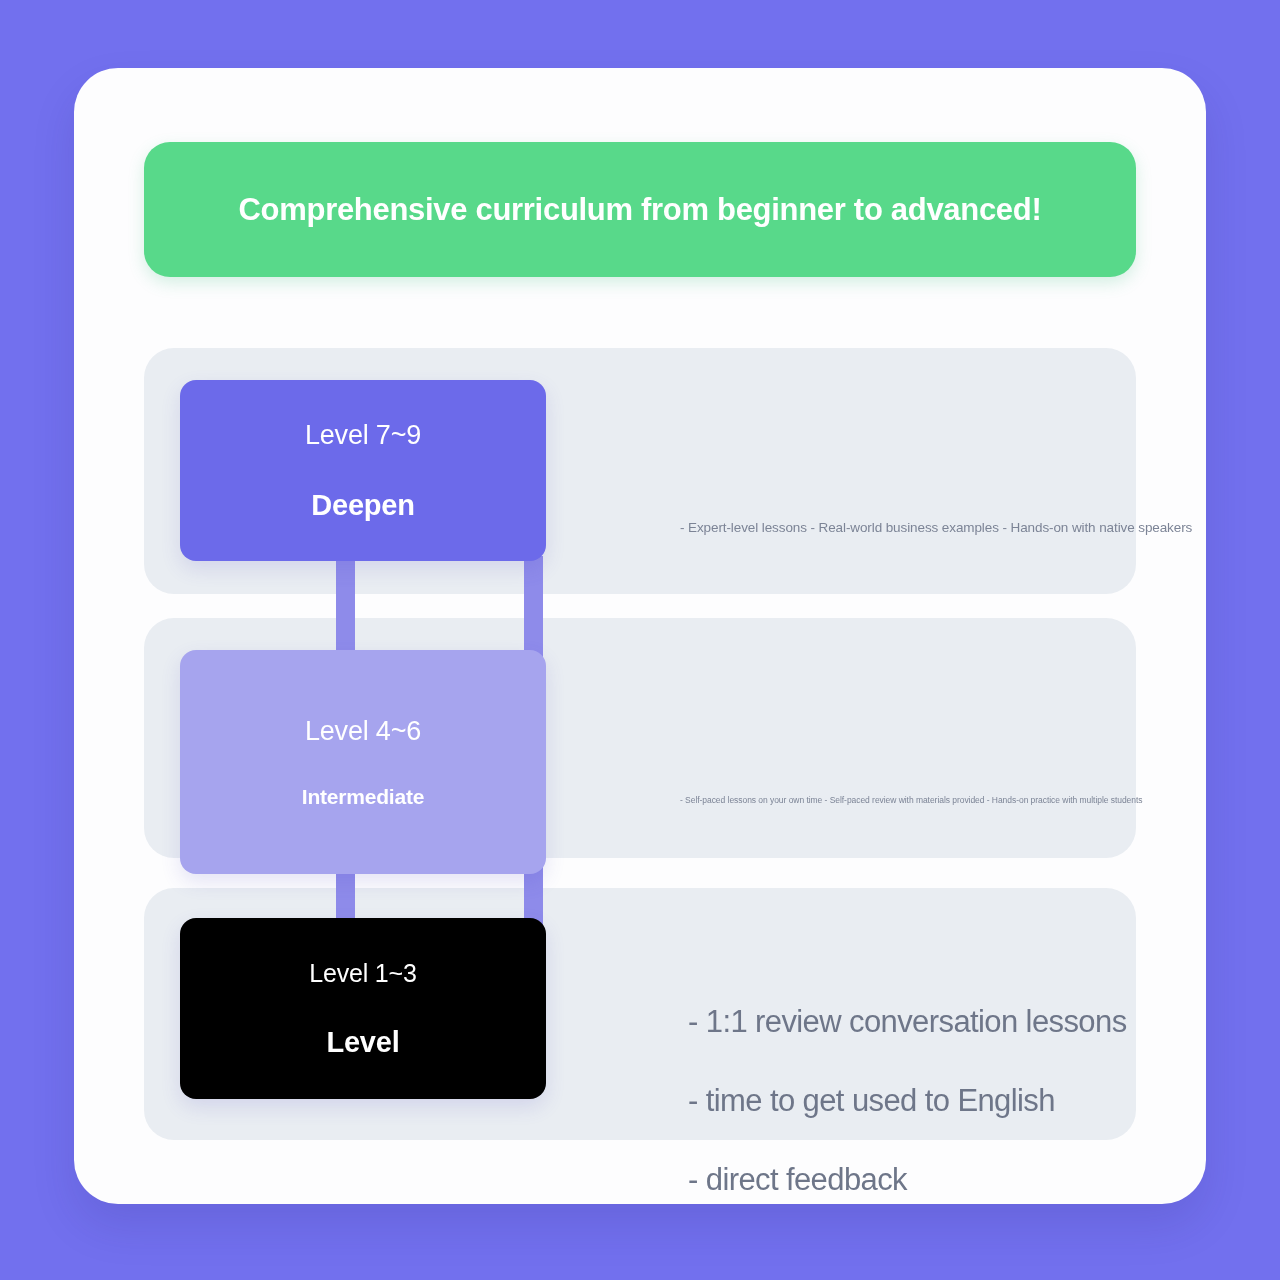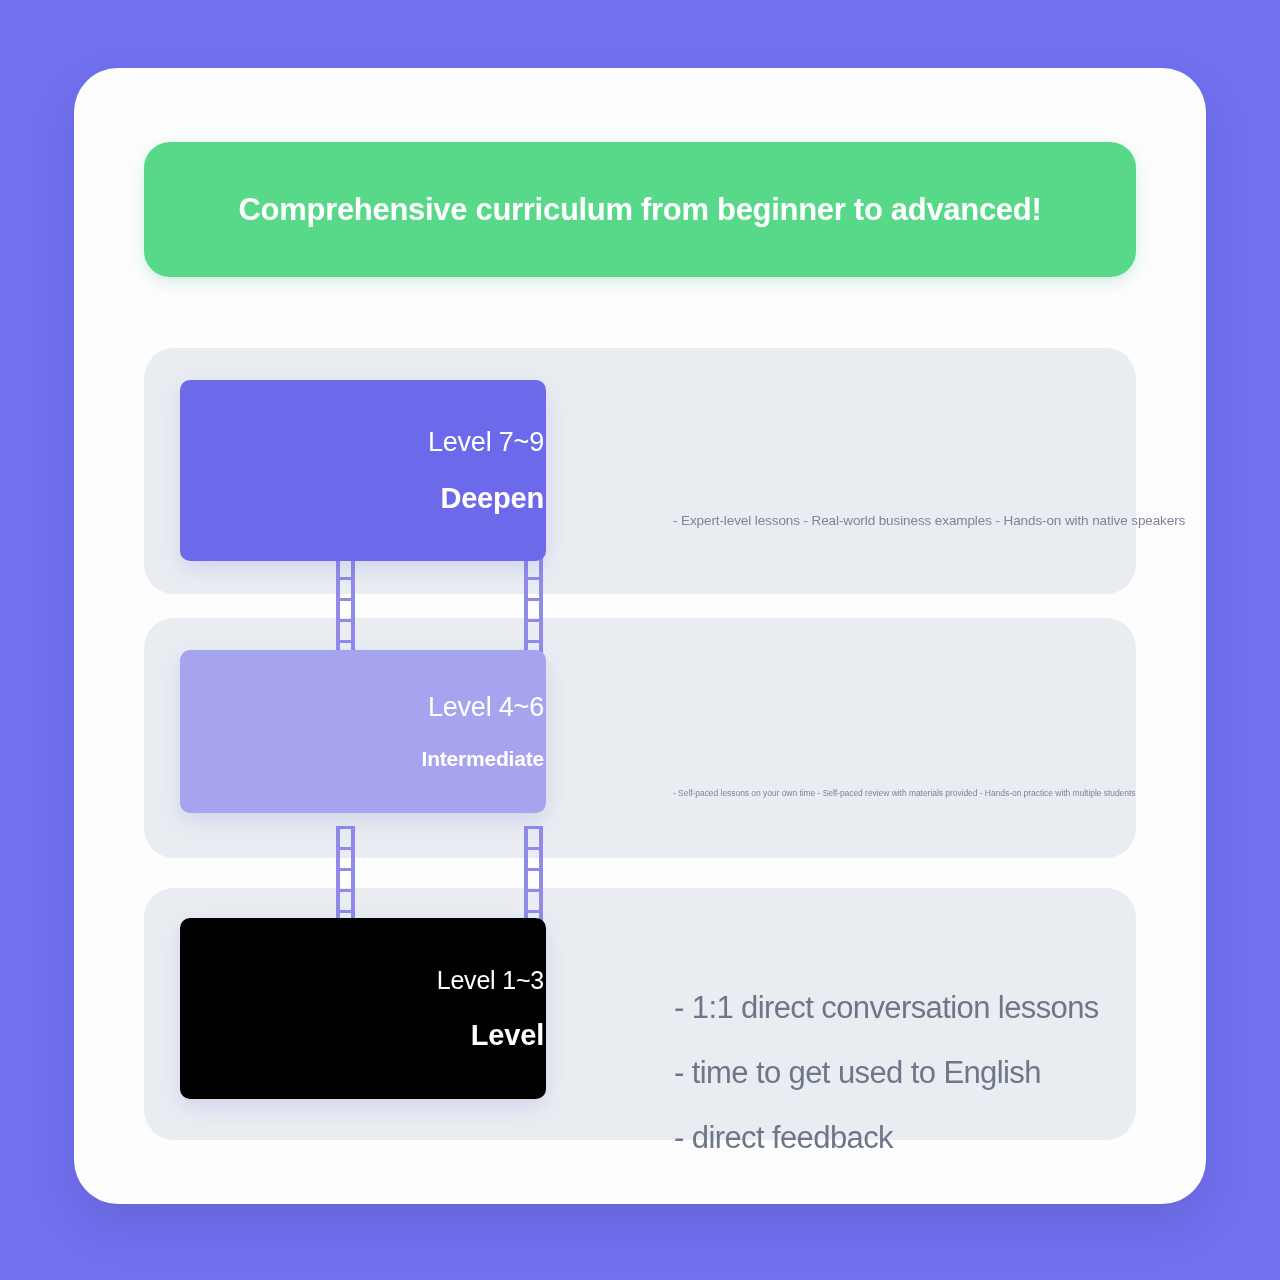--- a/index.html
+++ b/index.html
@@ -1,15 +1,15 @@
 <!DOCTYPE html>
 <html><head>
 <meta charset="utf-8">
 <style>
-  * { box-sizing: border-box; margin: 0; padding: 1px; }
+  * { box-sizing: border-box; margin: 0; padding: 8px; }
 
   html, body {
     width: 1280px;
     height: 1280px;
     overflow: hidden;
   }
 
   body {
     background: #7270EE;
     font-family: "Liberation Sans", sans-serif;
@@ -61,30 +61,30 @@
   }
   .row-1 { top: 280px; height: 246px; }
   .row-2 { top: 550px; height: 240px; }
   .row-3 { top: 820px; height: 252px; }
 
   
   .level-card {
     position: absolute;
     left: 106px;
     width: 366px;
-    border-radius: 10px;
+    border-radius: 16px;
     display: flex;
     flex-direction: column;
-    align-items: flex-end;
+    align-items: center;
     justify-content: center;
     box-shadow: 0 8px 20px rgba(80, 70, 190, 0.14);
     z-index: 4;
   }
   .card-1 { top: 312px; height: 181px; background: #6C6AEA; }
-  .card-2 { top: 582px; height: 163px; background: #A6A4EE; }
+  .card-2 { top: 582px; height: 224px; background: #A6A4EE; }
   .card-3 { top: 850px; height: 181px; background: #000000; }
 
   .level-range {
     color: #FFFFFF;
     font-weight: 400;
     letter-spacing: -0.2px;
   }
   .card-1 .level-range { font-size: 27px; margin-bottom: 22px; }
   .card-2 .level-range { font-size: 27px; margin-bottom: 22px; }
   .card-3 .level-range { font-size: 25px; margin-bottom: 22px; }
@@ -220,18 +220,18 @@
   <div class="level-card card-3">
     <div class="level-range">Level 1~3</div>
     <div class="level-name">Level</div>
   </div>
 
   <div class="desc desc-1">- Expert-level lessons - Real-world business examples - Hands-on with native speakers</div>
 
   <div class="desc desc-2">- Self-paced lessons on your own time - Self-paced review with materials provided - Hands-on practice with multiple students</div>
 
   <div class="desc-3">
-    <div class="bullet">- 1:1 direct conversation lessons</div>
+    <div class="bullet">- 1:1 review conversation lessons</div>
     <div class="bullet">- time to get used to English</div>
     <div class="bullet">- direct feedback</div>
   </div>
 
 </div>
 
 </body></html>

